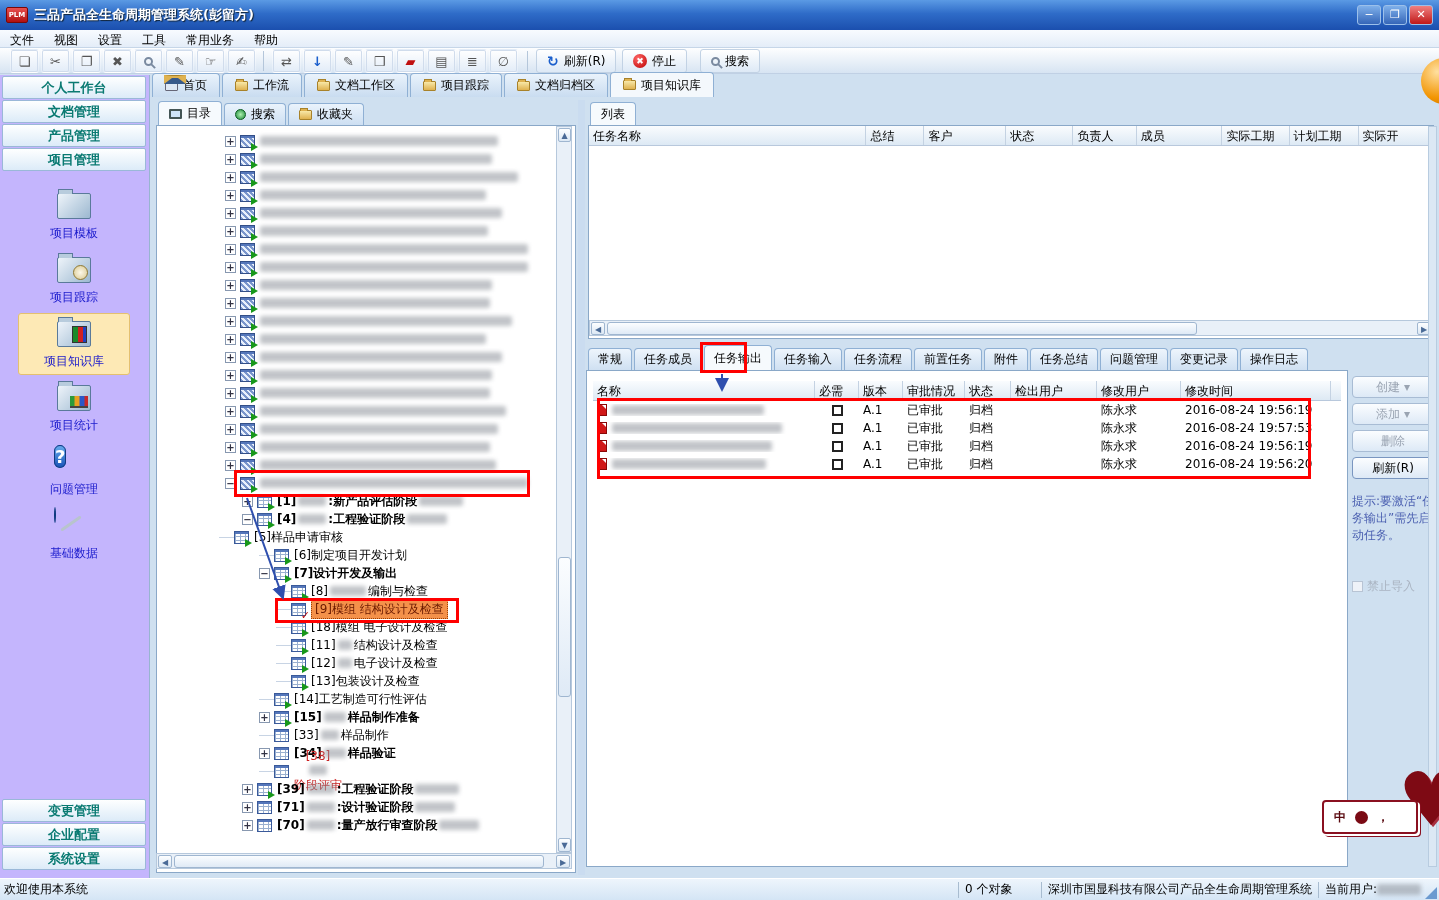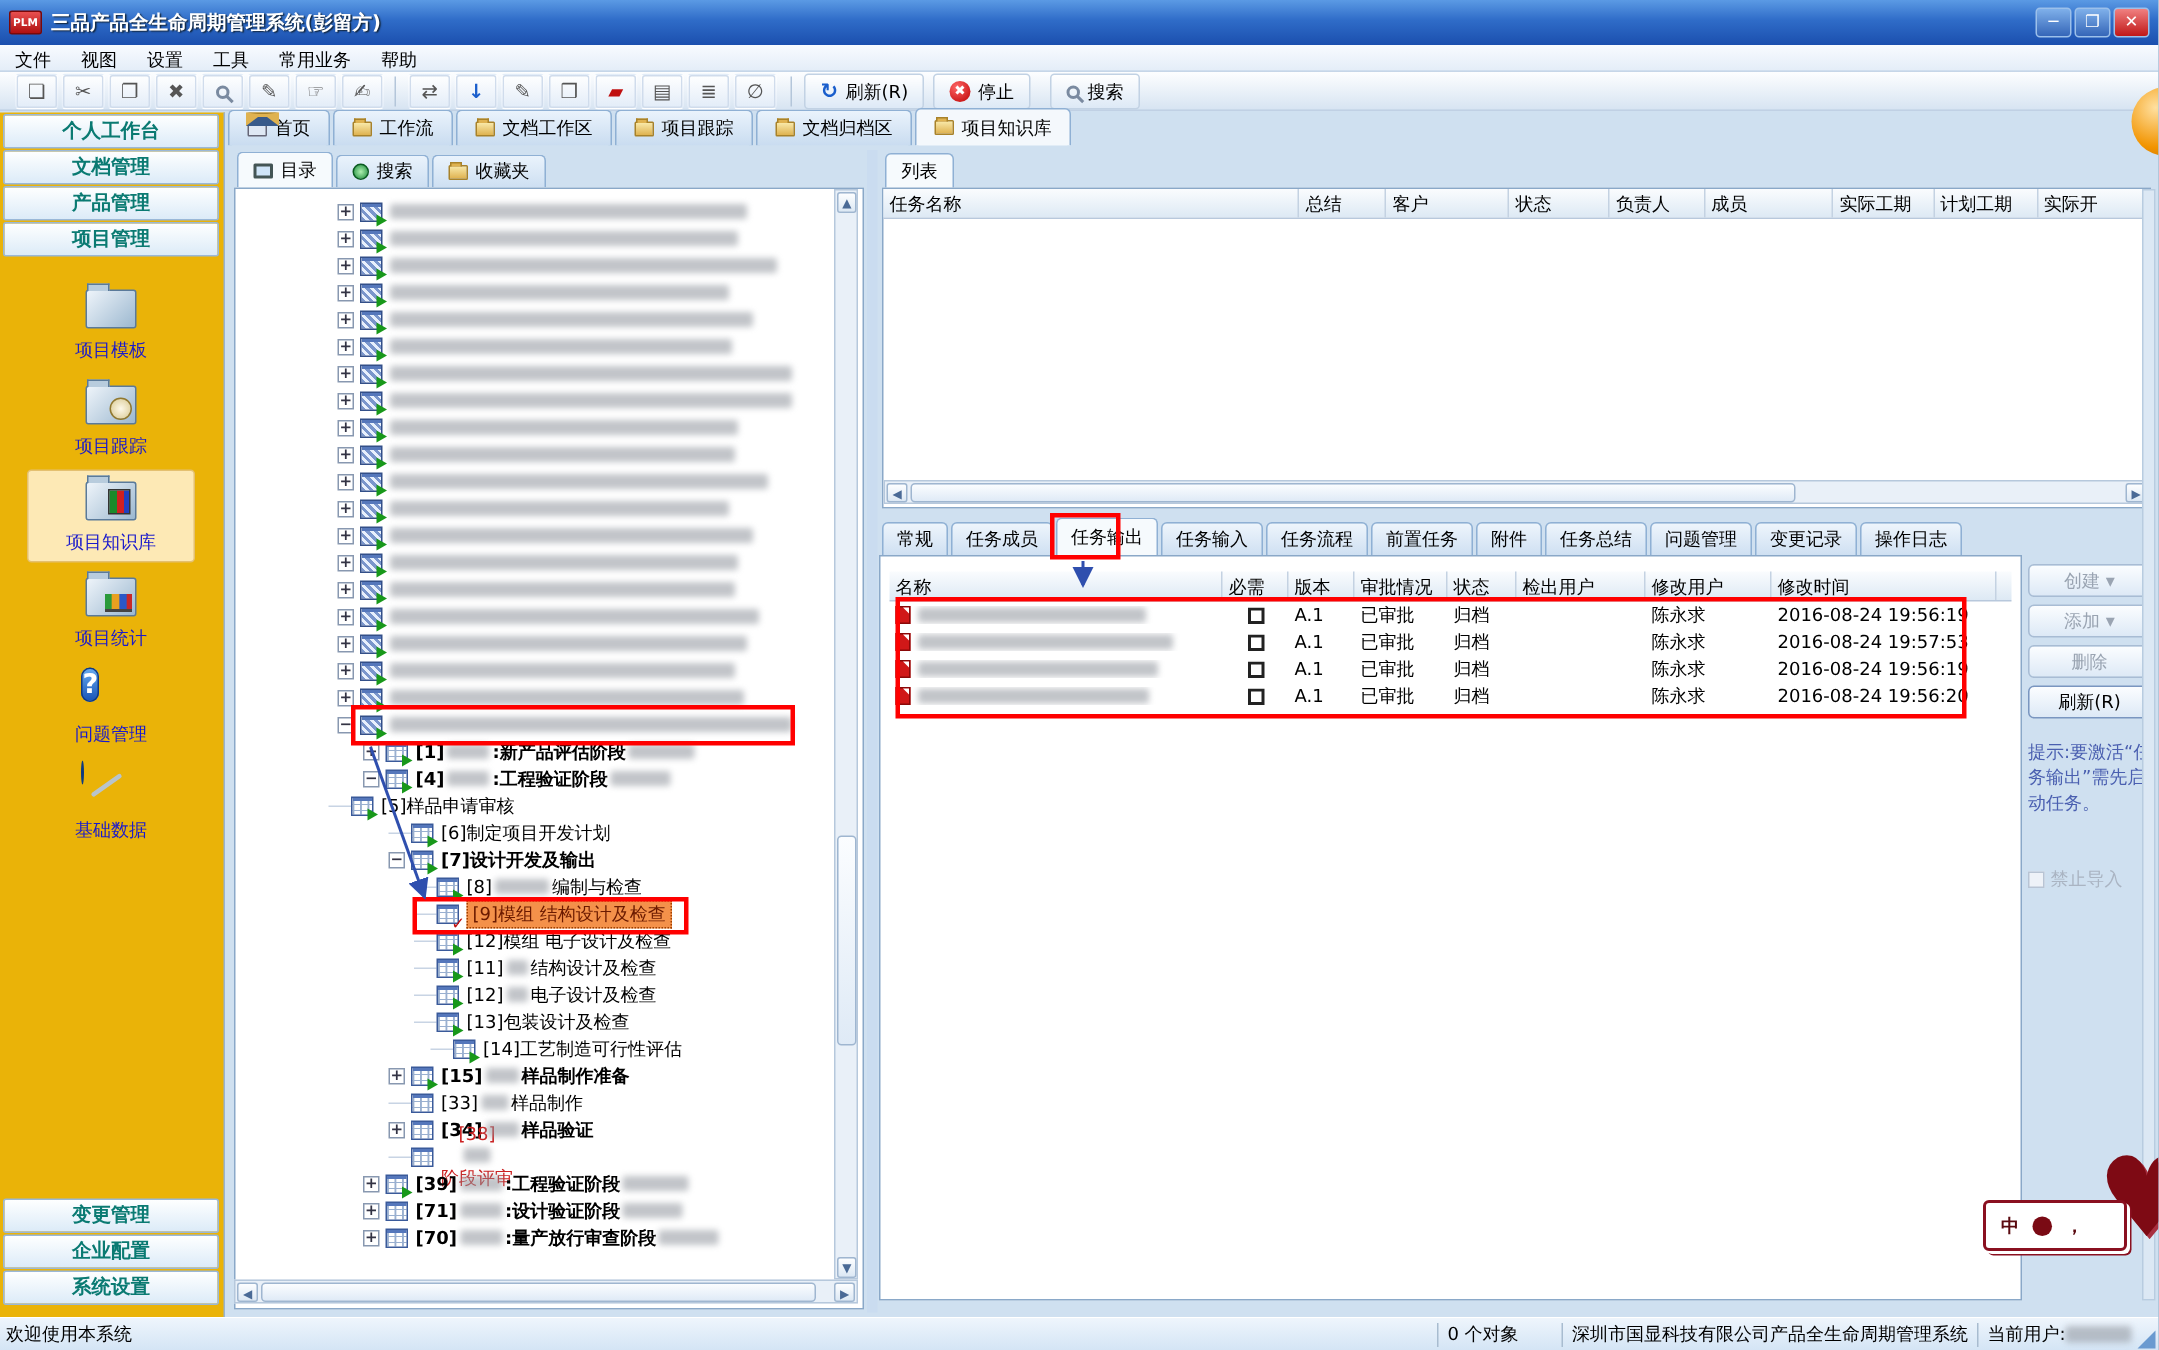--- a/index.html
+++ b/index.html
@@ -54,21 +54,21 @@
   .fold{width:13px;height:10px;background:linear-gradient(#f8e8a8,#dfb250);border:1px solid #a8822a;
     border-radius:1px;position:relative;flex:none;}
   .fold::before{content:"";position:absolute;top:-3px;left:0;width:6px;height:2px;
     background:#dfb250;border:1px solid #a8822a;border-bottom:none;}
   .i-home{width:13px;height:11px;background:#dfe8f4;border:1px solid #667;position:relative;flex:none;}
   .i-home::before{content:"";position:absolute;left:-2px;top:-6px;border-left:8px solid transparent;
     border-right:8px solid transparent;border-bottom:6px solid #385a8a;}
   .i-flow{color:#2a6ae0;font-weight:bold;font-size:11px;flex:none;}
 
   
-  #sidebar{left:0;top:75px;width:150px;height:803px;background:#eab308;border-right:1px solid #98b4d0;}
+  #sidebar{left:0;top:75px;width:150px;height:803px;background:#c4b5fd;border-right:1px solid #98b4d0;}
   .side-sec{display:block;width:144px;height:23px;margin:1px 2px;border:1px solid #9ab8d8;border-radius:2px;
     background:linear-gradient(#feffff,#dcebf8);color:#0a7a72;font-weight:bold;font-size:13px;
     text-align:center;line-height:21px;}
   #side-items{position:absolute;left:0;top:108px;width:148px;}
   .side-item{height:62px;display:flex;flex-direction:column;align-items:center;justify-content:flex-start;
     margin:2px 18px;border:1px solid transparent;border-radius:3px;padding-top:2px;}
   .side-item.active{background:#fde9b5;border-color:#e4c070;}
   .side-label{color:#1a1acc;font-size:12px;margin-top:1px;}
   .bigicon{width:40px;height:36px;position:relative;}
   .bigfold{position:absolute;left:3px;top:5px;width:34px;height:26px;border-radius:2px;
@@ -543,21 +543,21 @@
           <span class="tspace"></span>
           <span class="tico check"></span>
           <span class="tlabel tsel">
             <span>[9]模组 结构设计及检查</span>
           </span>
         </div>
         <div class="trow" style="padding-left: 119px;">
           <span class="tspace"></span>
           <span class="tico play"></span>
           <span class="tlabel">
-            <span>[12]模组 电子设计及检查</span>
+            <span>[18]模组 电子设计及检查</span>
           </span>
         </div>
         <div class="trow" style="padding-left: 119px;">
           <span class="tspace"></span>
           <span class="tico play"></span>
           <span class="tlabel">
             <span>[11]</span>
             <span class="smudge" style="width: 14px;"></span>
             <span> 结构设计及检查</span>
           </span>
@@ -571,21 +571,21 @@
             <span> 电子设计及检查</span>
           </span>
         </div>
         <div class="trow" style="padding-left: 119px;">
           <span class="tspace"></span>
           <span class="tico play"></span>
           <span class="tlabel">
             <span>[13]包装设计及检查</span>
           </span>
         </div>
-        <div class="trow" style="padding-left: 102px; margin-left: 28px;">
+        <div class="trow" style="padding-left: 102px;">
           <span class="tspace"></span>
           <span class="tico play"></span>
           <span class="tlabel">
             <span>[14]工艺制造可行性评估</span>
           </span>
         </div>
         <div class="trow" style="padding-left: 102px;">
           <span class="texp">+</span>
           <span class="tico play"></span>
           <span class="tlabel tbold">

